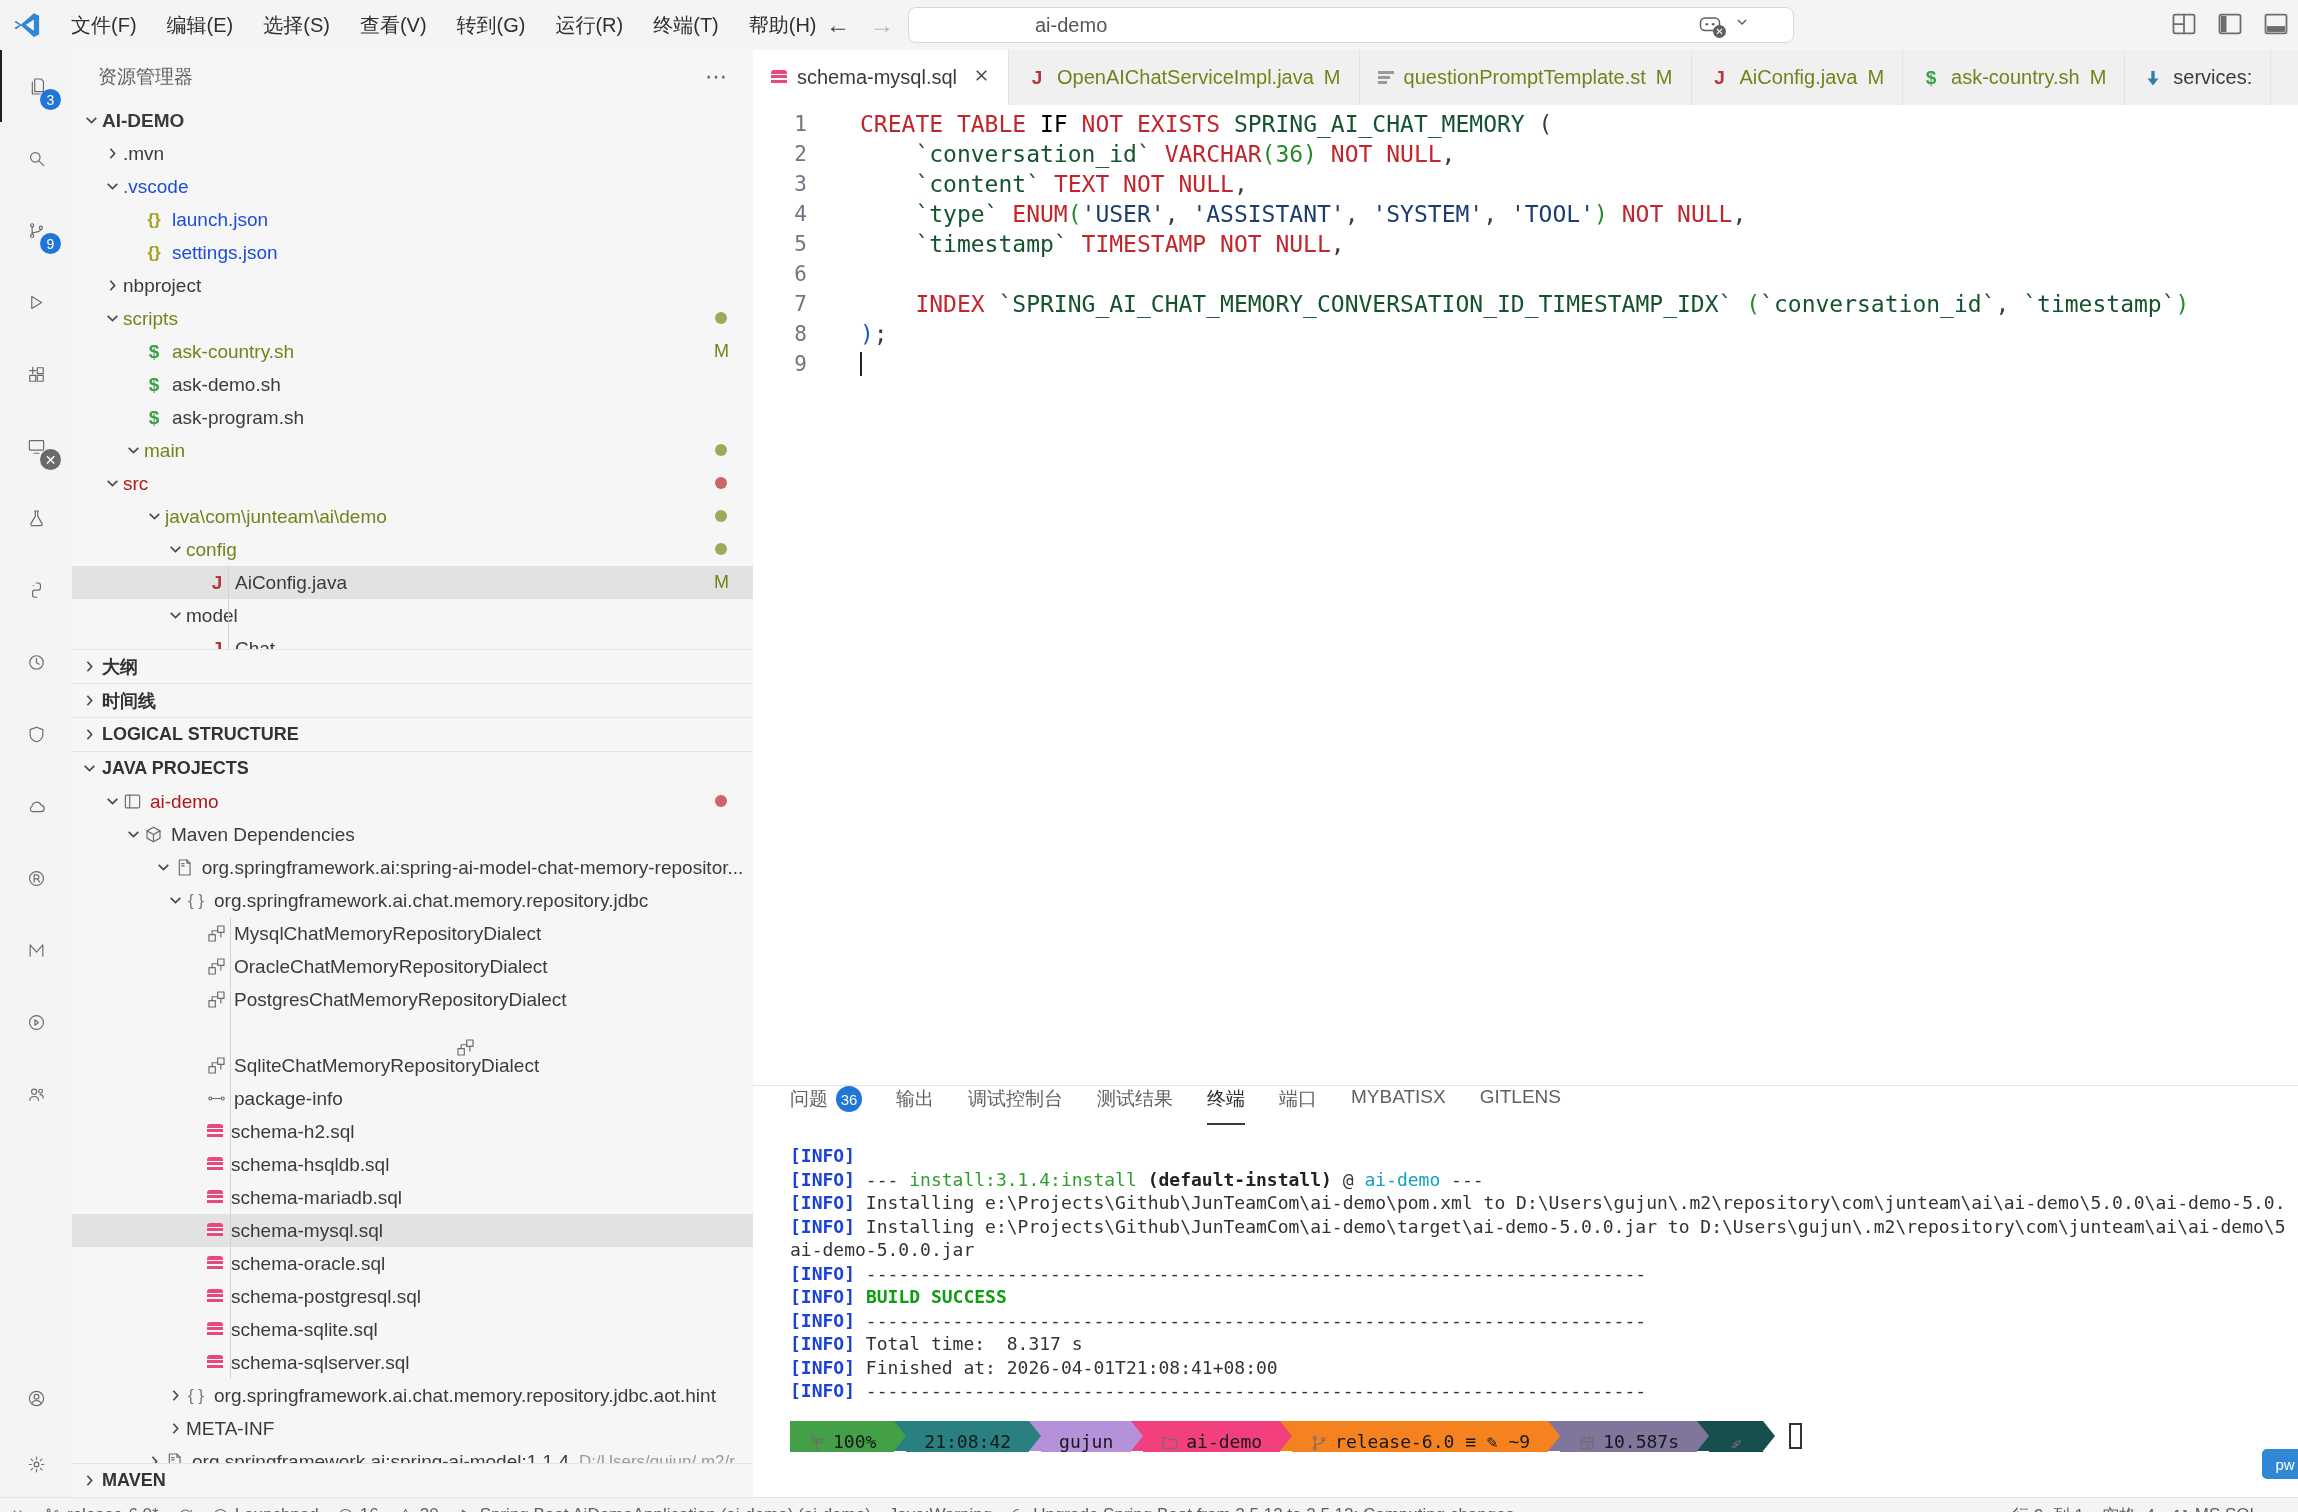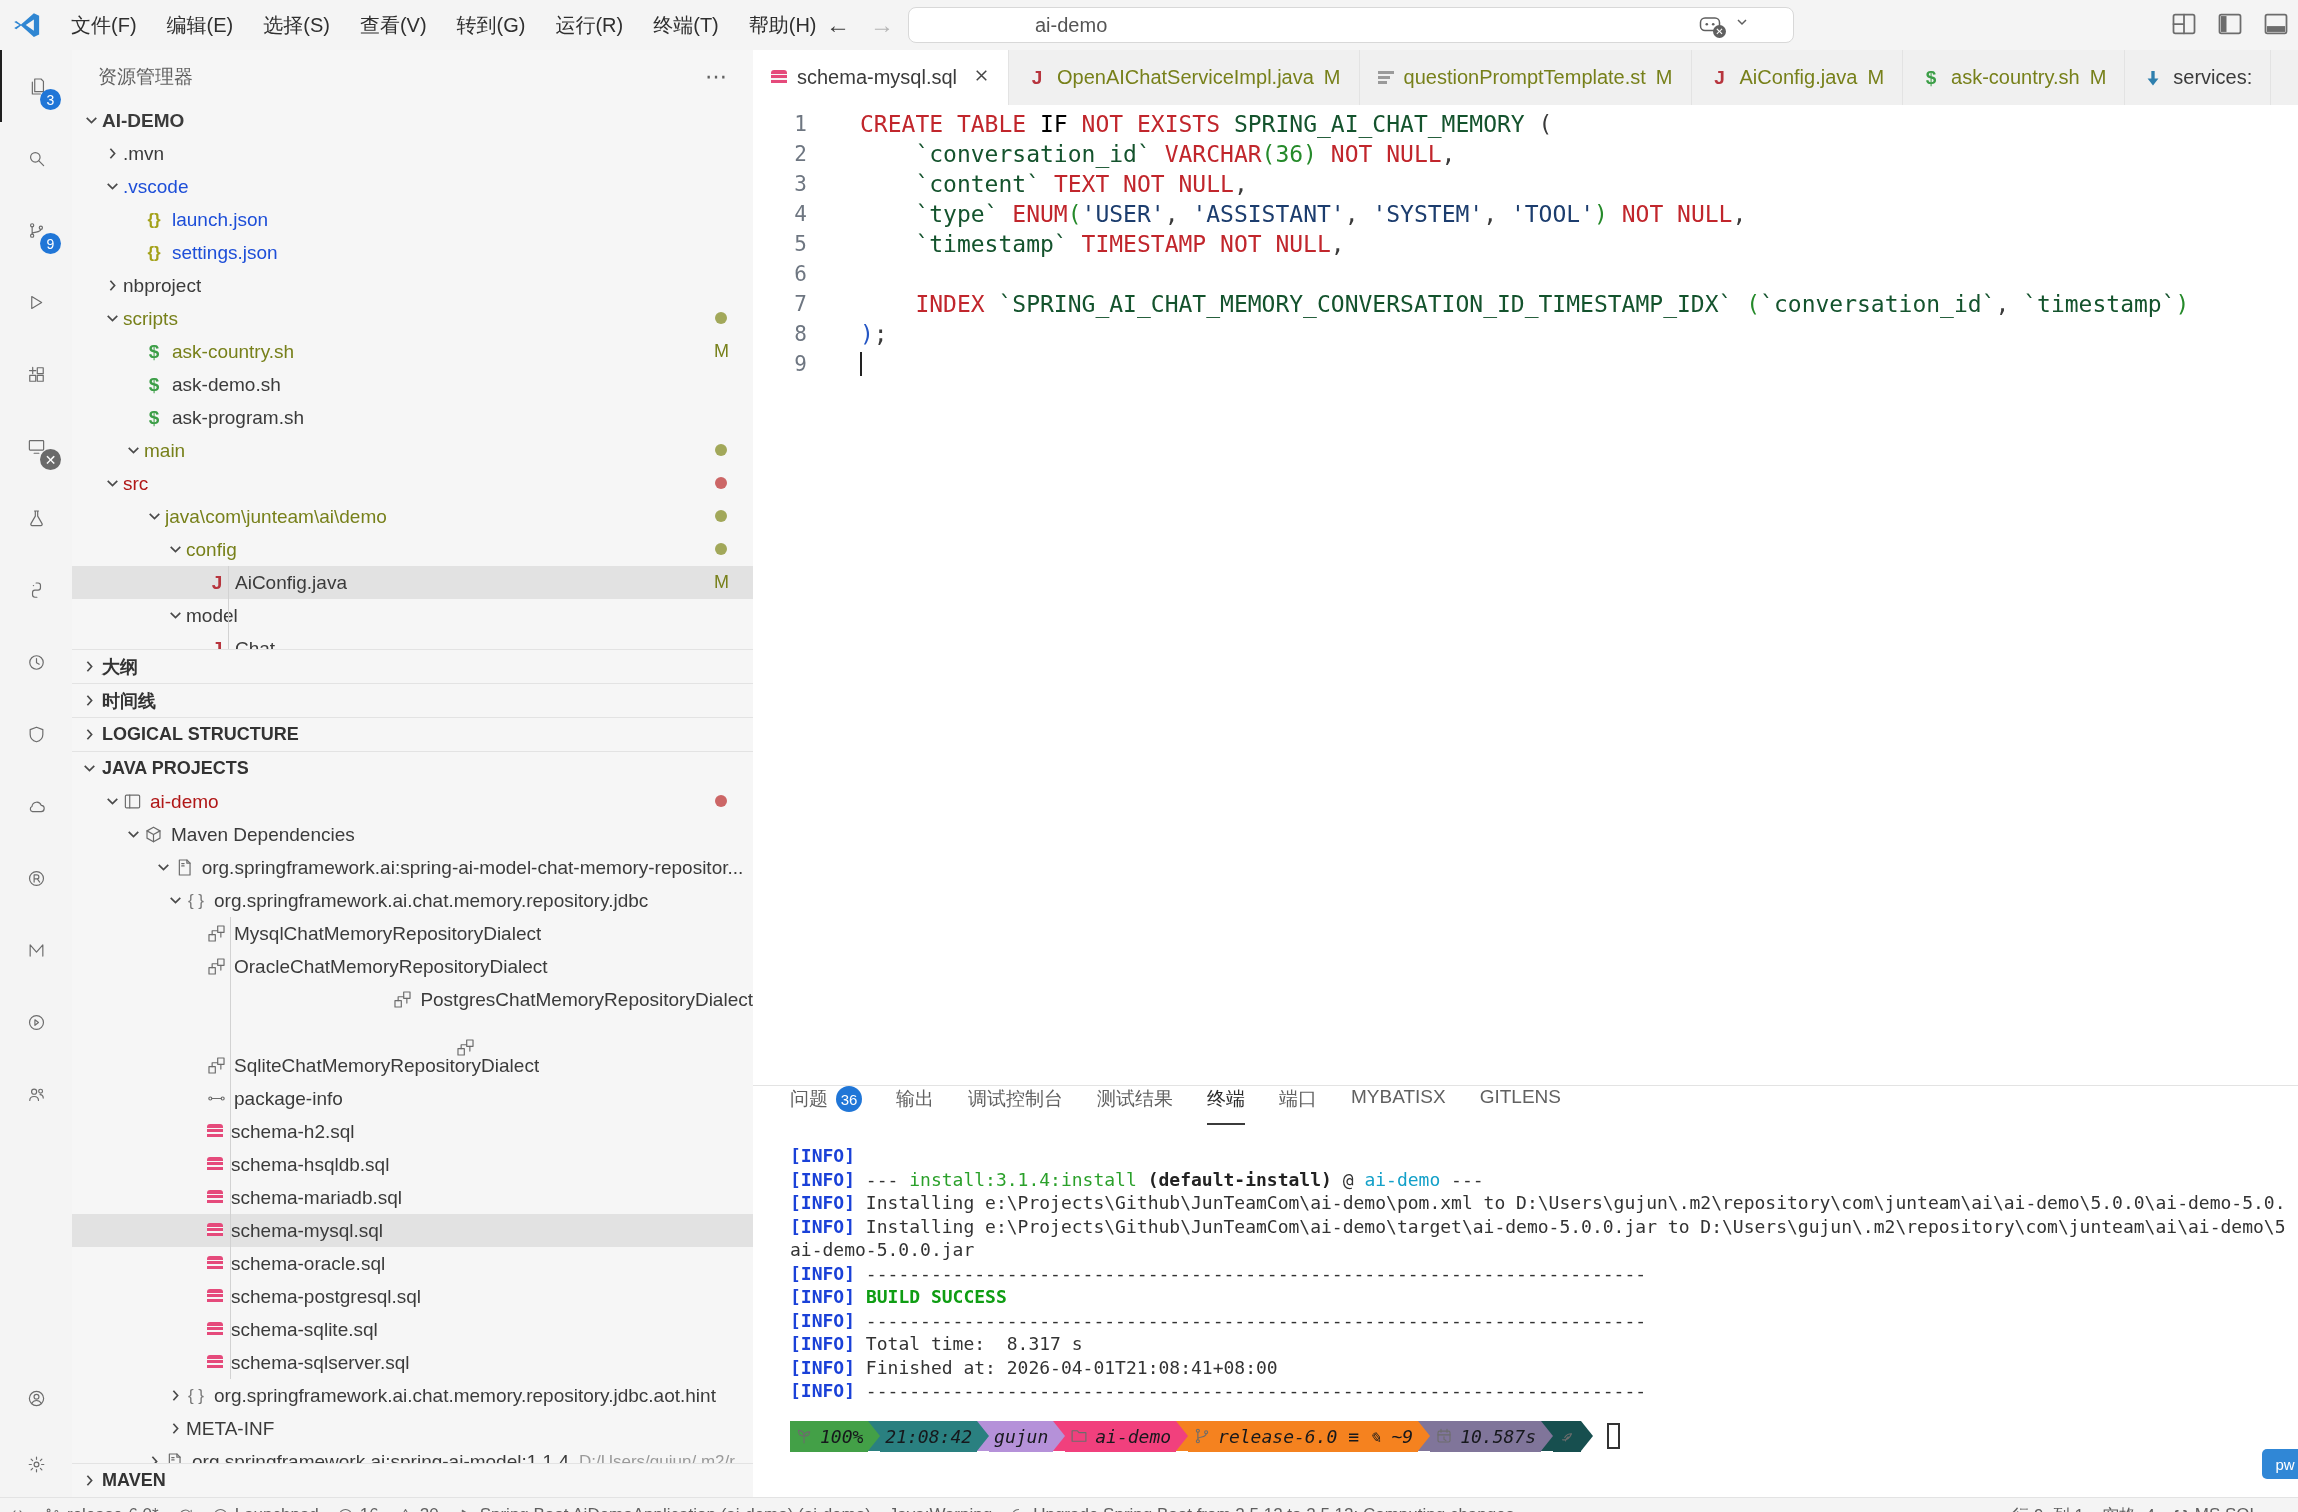--- a/index.html
+++ b/index.html
@@ -113,22 +113,22 @@
           display:flex;align-items:center;justify-content:center;padding:0 4px;box-sizing:border-box;}
   #terminal{padding:14px 0 0 37px;font-family:"DejaVu Sans Mono",monospace;font-size:18px;
             line-height:23.5px;white-space:pre;overflow:hidden;}
   .tm-inf{color:#1a41d8;font-weight:bold;}
   .tm-t{color:#333;}
   .tm-g{color:#2aa02a;}
   .tm-cy{color:#13a0c8;}
   .tm-bd{color:#222;font-weight:bold;}
   .tm-gb{color:#0f9d13;font-weight:bold;}
   #promptrow{display:flex;align-items:center;margin:18px 0 0 37px;}
-  .pseg{display:inline-flex;align-items:center;height:31px;padding:0 5px;gap:7px;
-        font-family:"DejaVu Sans Mono",monospace;font-size:18px;color:#16181c;font-style:italic;}
+  .pseg{display:inline-flex;align-items:flex-end;height:31px;padding:0 18px;gap:7px;
+        font-family:"DejaVu Sans Mono",monospace;font-size:18px;color:#16181c;}
   .pseg svg{width:18px;height:18px;}
   .parrow{width:0;height:0;border-top:15.5px solid transparent;border-bottom:15.5px solid transparent;
           border-left:12px solid;}
   #termcursor{display:inline-block;width:13px;height:26px;border:2px solid #333;margin-left:14px;box-sizing:border-box;}
   #pwchip{position:absolute;right:-10px;top:363px;width:46px;height:30px;background:#3087d6;border-radius:5px;
           color:#fff;font-size:15px;display:flex;align-items:center;justify-content:center;gap:3px;}
   
   #statusbar{position:absolute;left:0;top:1497px;width:2298px;height:34px;background:#f4f4f4;
              border-top:1px solid #e3e3e3;display:flex;align-items:center;font-size:17px;color:#5f5f5f;}
   .sbitem{display:flex;align-items:center;gap:6px;padding:0 9px;white-space:nowrap;}
@@ -570,21 +570,21 @@
           <span class="chev"></span>
           <span class="icn ">
             <svg viewBox="0 0 24 24" fill="none" stroke="currentColor" stroke-width="1.5" stroke-linecap="round" stroke-linejoin="round">
               <rect x="2.5" y="13.5" width="8" height="8"></rect>
               <rect x="13.5" y="2.5" width="8" height="8"></rect>
               <path d="M6.5 13.5v-5h7M17.5 10.5v6"></path>
             </svg>
           </span>
           <span class="lbl">OracleChatMemoryRepositoryDialect</span>
         </div>
-        <div class="trow" style="padding-left: 113px; justify-content: flex-end;">
+        <div class="trow" style="padding-left: 113px;">
           <span class="chev"></span>
           <span class="icn ">
             <svg viewBox="0 0 24 24" fill="none" stroke="currentColor" stroke-width="1.5" stroke-linecap="round" stroke-linejoin="round">
               <rect x="2.5" y="13.5" width="8" height="8"></rect>
               <rect x="13.5" y="2.5" width="8" height="8"></rect>
               <path d="M6.5 13.5v-5h7M17.5 10.5v6"></path>
             </svg>
           </span>
           <span class="lbl">PostgresChatMemoryRepositoryDialect</span>
         </div>

